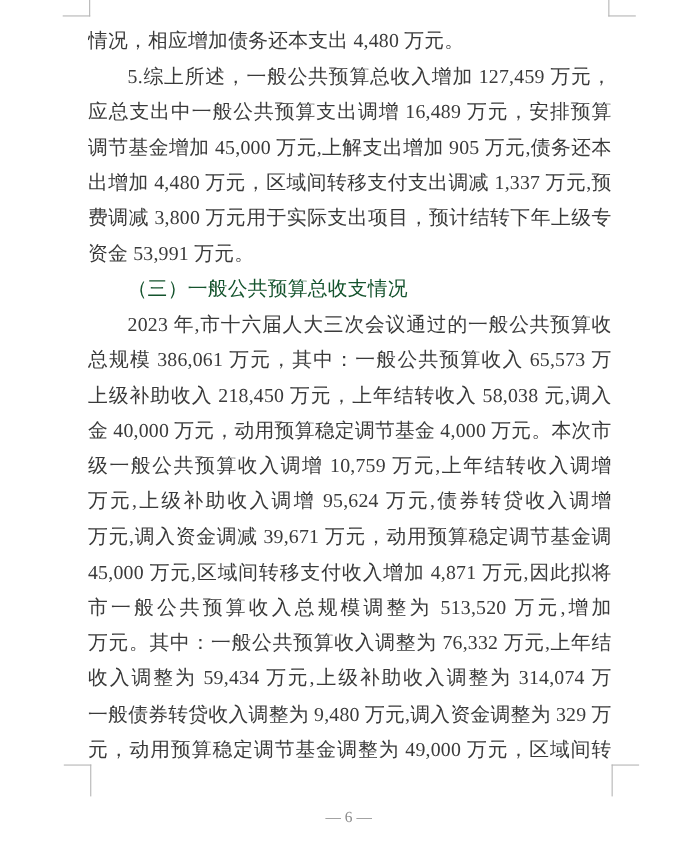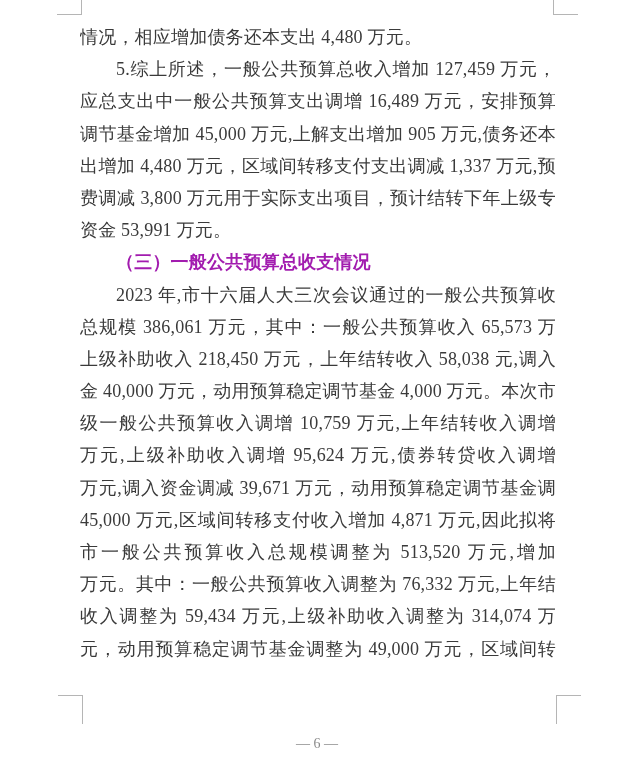--- a/index.html
+++ b/index.html
@@ -37,21 +37,21 @@
     font-size: 18px;
     line-height: 32.2px;
     height: 32.2px;
     overflow: hidden;
     text-align: justify;
     text-align-last: justify;
     letter-spacing: 0.2px;
   }
   .line.end   { text-align-last: left; }
   .line.indent{ text-indent: 2em; }
-  .line.heading { font-weight: bold; color: #a21caf; }
+  .line.heading { font-weight: normal; color: #14532d; }
 
   .pagenum {
     position: absolute;
     left: 0;
     right: 0;
     top: 736px;
     text-align: center;
     font-size: 14px;
     color: #8a8a8a;
   }
@@ -79,18 +79,19 @@
     <div class="line">总规模 386,061 万元，其中：一般公共预算收入 65,573 万元，</div>
     <div class="line">上级补助收入 218,450 万元，上年结转收入 58,038 元,调入资</div>
     <div class="line">金 40,000 万元，动用预算稳定调节基金 4,000 万元。本次市本</div>
     <div class="line">级一般公共预算收入调增 10,759 万元,上年结转收入调增 1,396</div>
     <div class="line">万元,上级补助收入调增 95,624 万元,债券转贷收入调增 9,480</div>
     <div class="line">万元,调入资金调减 39,671 万元，动用预算稳定调节基金调增</div>
     <div class="line">45,000 万元,区域间转移支付收入增加 4,871 万元,因此拟将我</div>
     <div class="line">市一般公共预算收入总规模调整为 513,520 万元,增加 127,459</div>
     <div class="line">万元。其中：一般公共预算收入调整为 76,332 万元,上年结转</div>
     <div class="line">收入调整为 59,434 万元,上级补助收入调整为 314,074 万元，</div>
+    <div class="line">一般债券转贷收入调整为 9,480 万元,调入资金调整为 329 万</div>
     <div class="line">元，动用预算稳定调节基金调整为 49,000 万元，区域间转移支</div>
   </div>
 
   <div class="pagenum">— 6 —</div>
 
 </div>
 
 </body></html>

